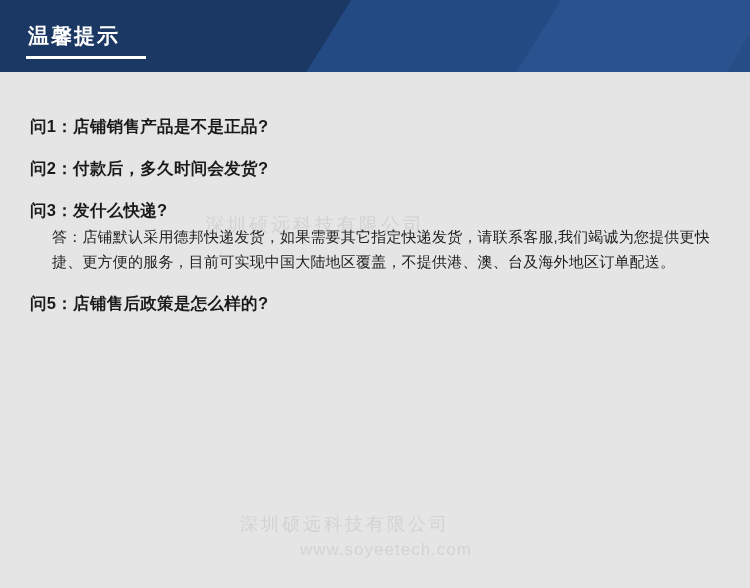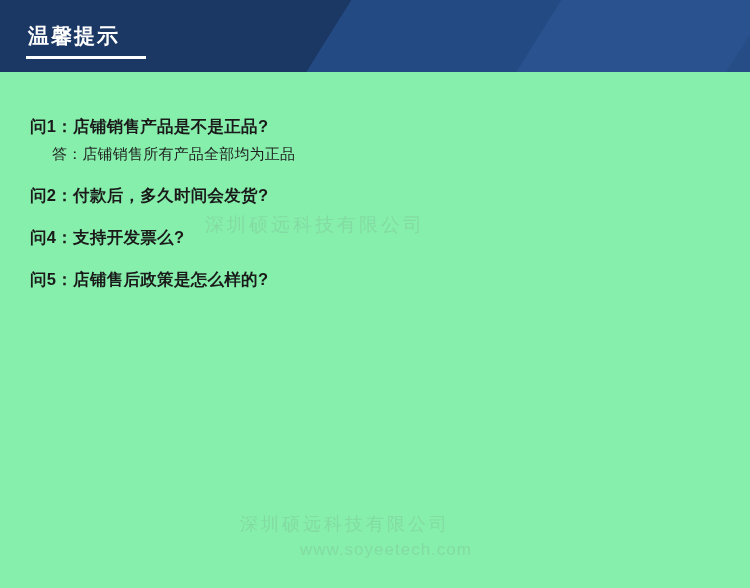--- a/index.html
+++ b/index.html
@@ -10,21 +10,21 @@
     width: 750px;
     height: 588px;
     background: #ffffff;
     font-family: "Liberation Sans", sans-serif;
     overflow: hidden;
   }
   .page {
     position: relative;
     width: 750px;
     height: 588px;
-    background: #86efac;
+    background: #e5e5e5;
     box-sizing: border-box;
     overflow: hidden;
   }
   
   .header {
     position: relative;
     width: 750px;
     height: 72px;
     background: #1b3764;
     overflow: hidden;
@@ -126,30 +126,32 @@
   </div>
 
   <div class="content">
 
     <div class="wm wm1">深圳硕远科技有限公司</div>
     <div class="wm wm2">深圳硕远科技有限公司</div>
     <div class="wm wm3">www.soyeetech.com</div>
 
     <div class="qa-block">
       <p class="question">问1：店铺销售产品是不是正品?</p>
-      <p class="answer">答：店铺销售所有产品全部均为正品</p>
     </div>
 
     <div class="qa-block">
       <p class="question">问2：付款后，多久时间会发货?</p>
     </div>
 
+    <div class="qa-block">
+      <p class="question">问3：发什么快递?</p>
+      <p class="answer">答：店铺默认采用德邦快递发货，如果需要其它指定快递发货，请联系客服,我们竭诚为您提供更快捷、更方便的服务，目前可实现中国大陆地区覆盖，不提供港、澳、台及海外地区订单配送。</p>
+    </div>
 
     <div class="qa-block">
-      <p class="question">问4：支持开发票么?</p>
     </div>
 
     <div class="qa-block">
       <p class="question">问5：店铺售后政策是怎么样的?</p>
     </div>
 
   </div>
 </div>
 
 </body></html>

